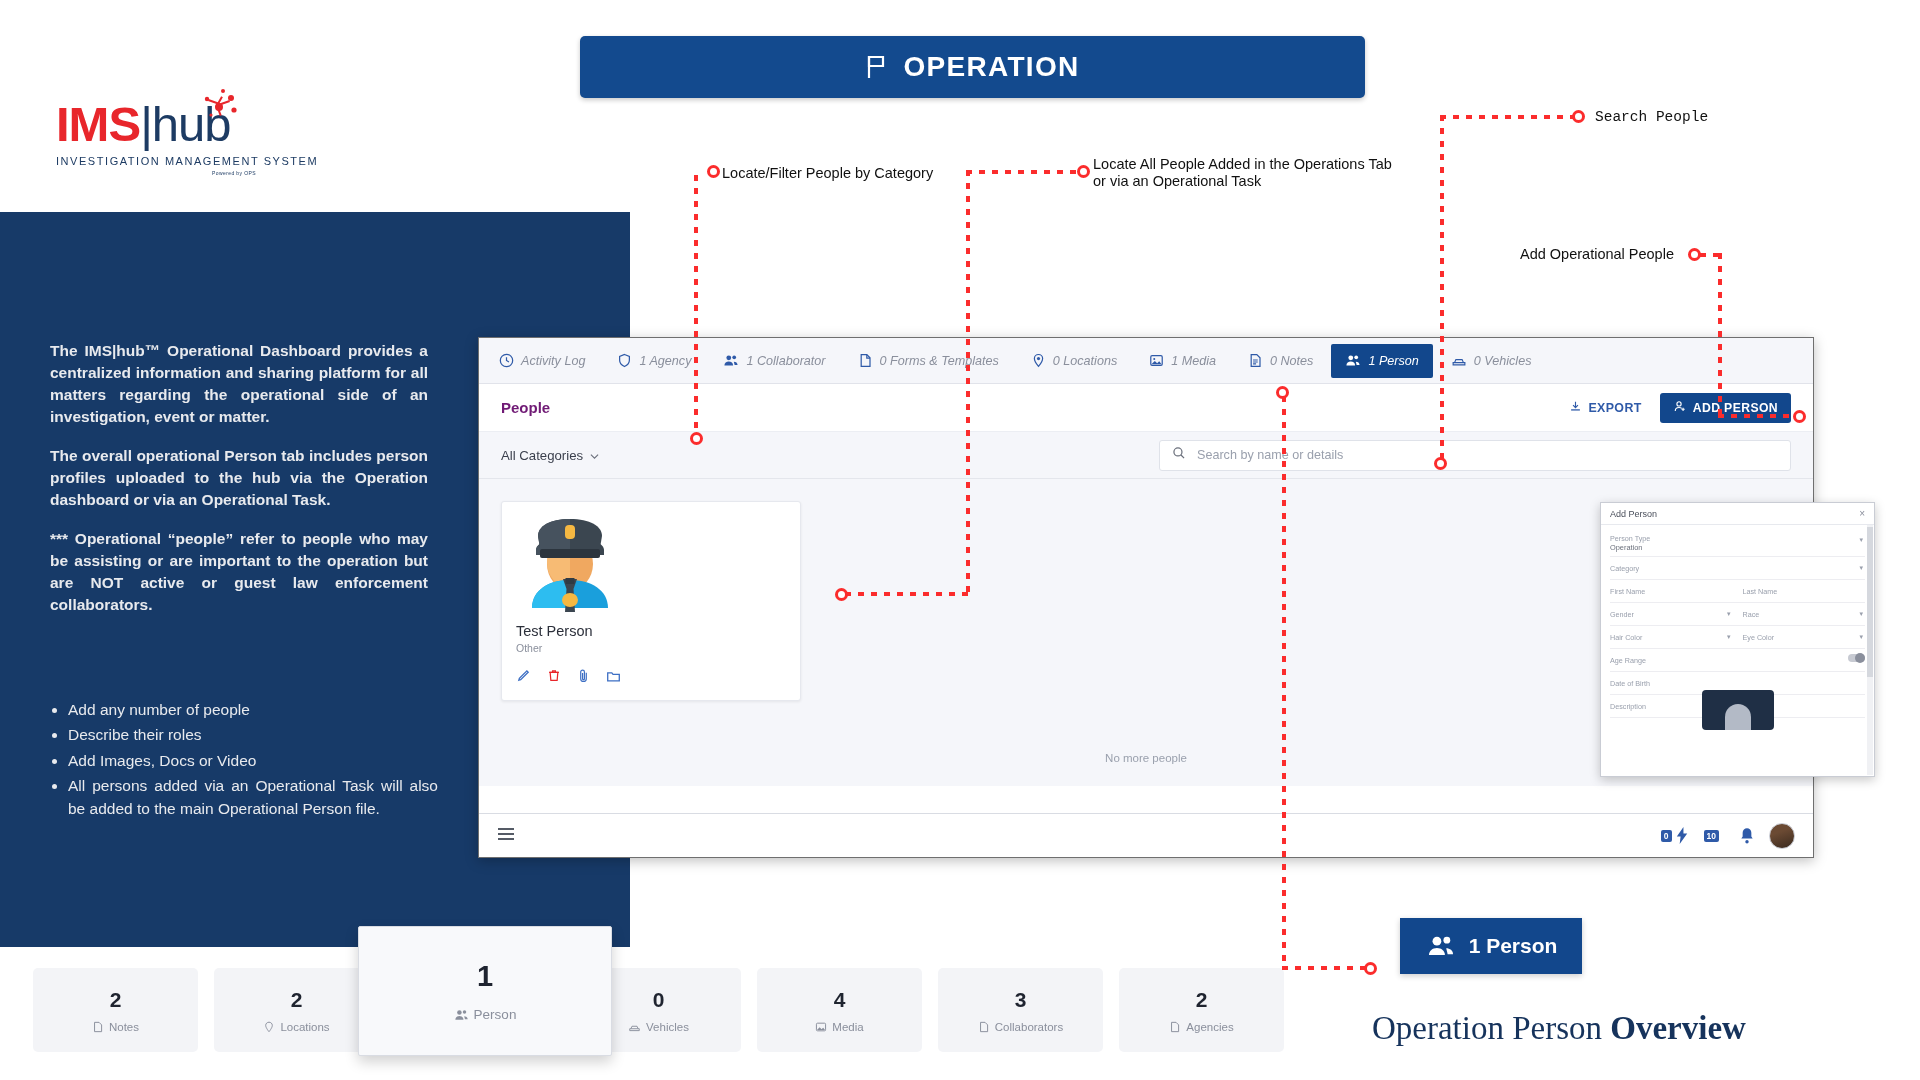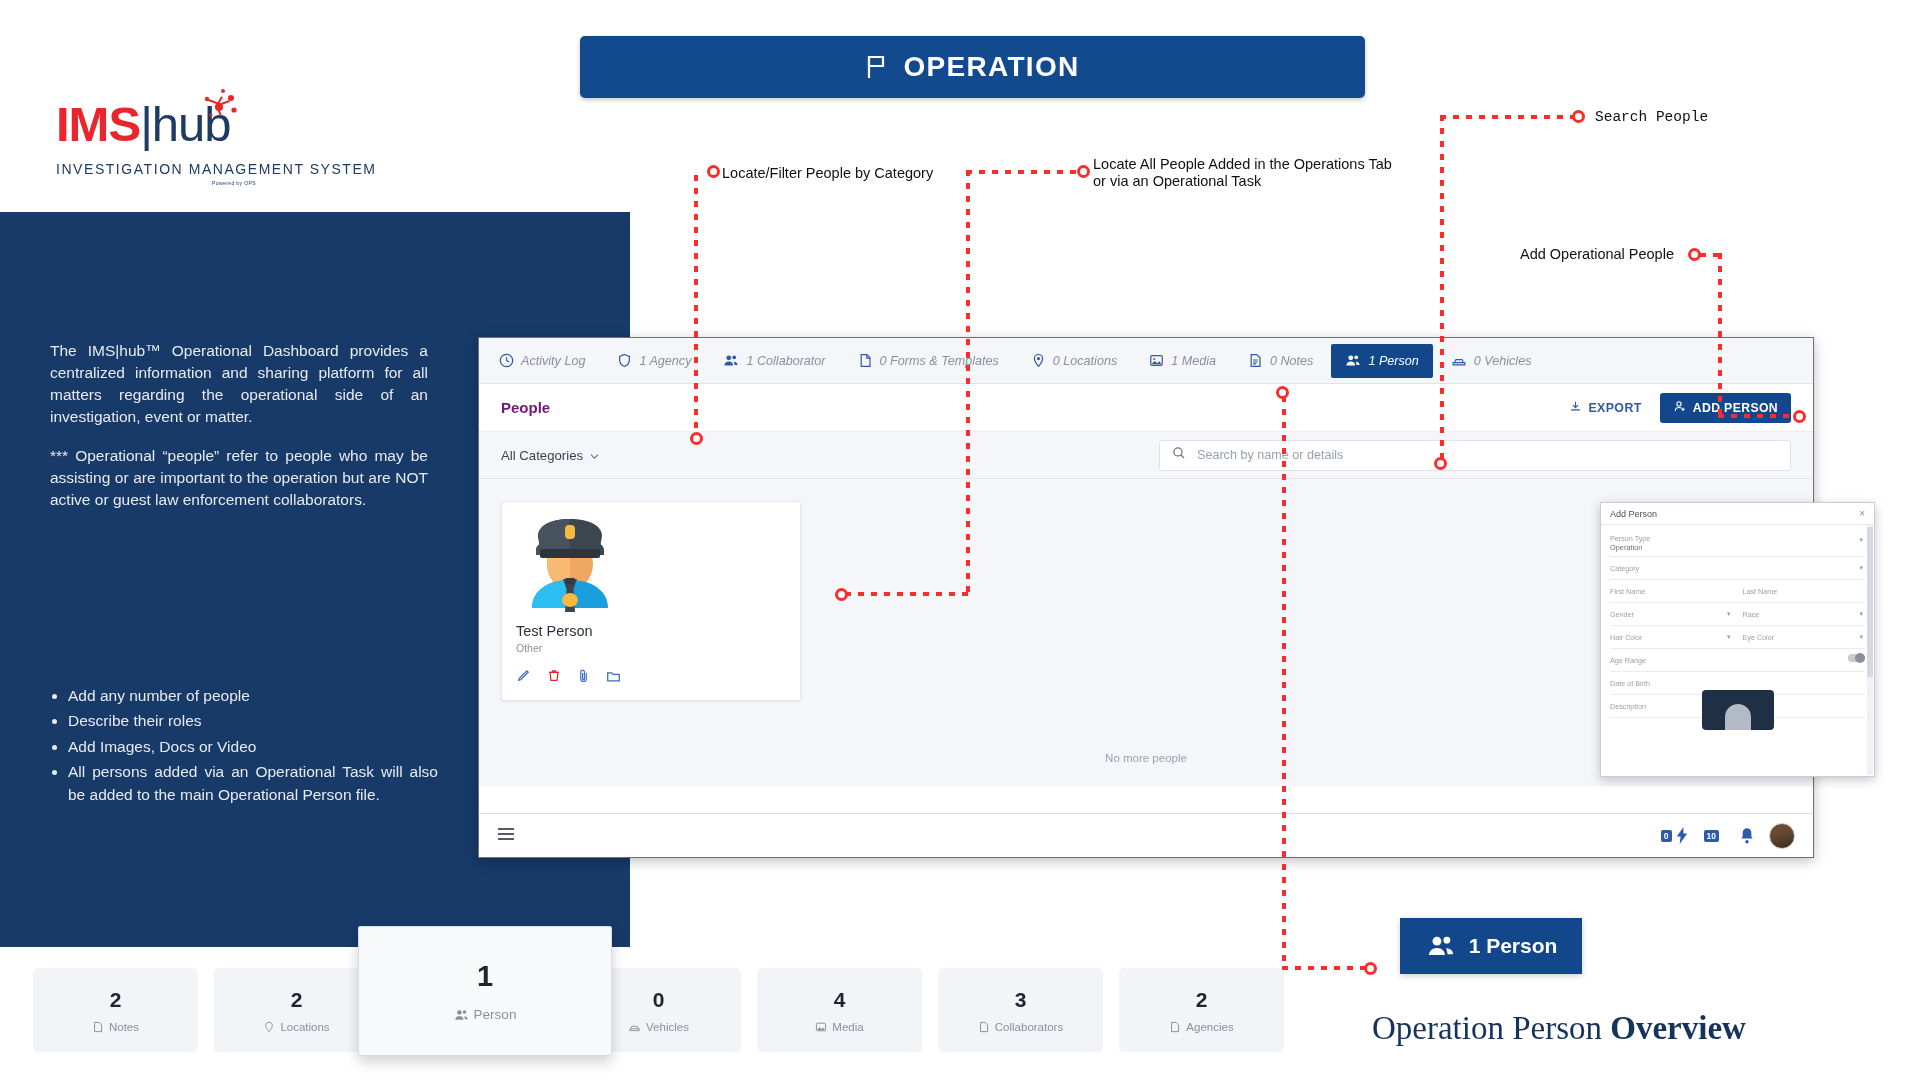--- a/index.html
+++ b/index.html
@@ -14,37 +14,37 @@
   
   .navy-panel {
     position: absolute; left: 0; top: 212px; width: 630px; height: 735px;
     background: #173a68;
   }
   .intro-text {
     position: absolute; left: 50px; top: 340px; width: 378px;
     color: #e8eaee; font-size: 15.5px; line-height: 1.42;
     text-align: justify;
   }
-  .intro-text p { margin-bottom: 17px; }
+  .intro-text p { margin-bottom: 17px; font-weight: bold; }
   .intro-list {
-    position: absolute; left: 68px; top: 685px; width: 370px;
+    position: absolute; left: 68px; top: 699px; width: 370px;
     color: #e8eaee; font-size: 15.5px; line-height: 1.45;
   }
   .intro-list li { margin-bottom: 3px; text-align: justify; }
   .intro-list li::marker { color: #e8eaee; }
 
   
   .logo-wrap { position: absolute; left: 56px; top: 100px; width: 200px; height: 78px; }
   .logo-main { font-size: 49px; font-weight: bold; letter-spacing: -1px; line-height: 1; }
   .logo-ims { color: #e8262b; }
   .logo-bar { color: #1d3b63; font-weight: 300; }
   .logo-hub { color: #1d3b63; font-weight: 400; }
   .logo-sub {
-    color: #1d3b63; font-size: 14px; letter-spacing: 1.55px;
-    margin-top: 12px; font-weight: 400; white-space: nowrap;
+    color: #1d3b63; font-size: 11px; letter-spacing: 1.55px;
+    margin-top: 6px; font-weight: 400; white-space: nowrap;
   }
   .logo-powered { color: #1d3b63; font-size: 5px; letter-spacing: .4px; margin-top: 3px; text-align: right; }
   .logo-spark { position: absolute; right: 16px; top: -12px; }
 
   
   .op-banner {
     position: absolute; left: 580px; top: 36px; width: 785px; height: 62px;
     background: #134a8e; border-radius: 5px;
     display: flex; align-items: center; justify-content: center; gap: 14px;
     box-shadow: 0 2px 5px rgba(0,0,0,.22);
@@ -285,20 +285,21 @@
   <div class="op-banner">
     <svg width="24" height="26" viewBox="0 0 24 26">
       <path d="M4 2 v22" stroke="#fff" stroke-width="2.2" fill="none"></path>
       <path d="M4 3 h14 v9 h-14 z" stroke="#fff" stroke-width="2.2" fill="none"></path>
     </svg>
     <div class="op-banner-text">OPERATION</div>
   </div>
 
   <div class="intro-text">
     <p>The IMS|hub™ Operational Dashboard provides a centralized information and sharing platform for all matters regarding the operational side of an investigation, event or matter.</p>
+    <p>The overall operational Person tab includes person profiles uploaded to the hub via the Operation dashboard or via an Operational Task.</p>
     <p>*** Operational “people” refer to people who may be assisting or are important to the operation but are NOT active or guest law enforcement collaborators.</p>
   </div>
   <ul class="intro-list">
     <li>Add any number of people</li>
     <li>Describe their roles</li>
     <li>Add Images, Docs or Video</li>
     <li>All persons added via an Operational Task will also be added to the main Operational Person file.</li>
   </ul>
 
   <div class="app-window">

